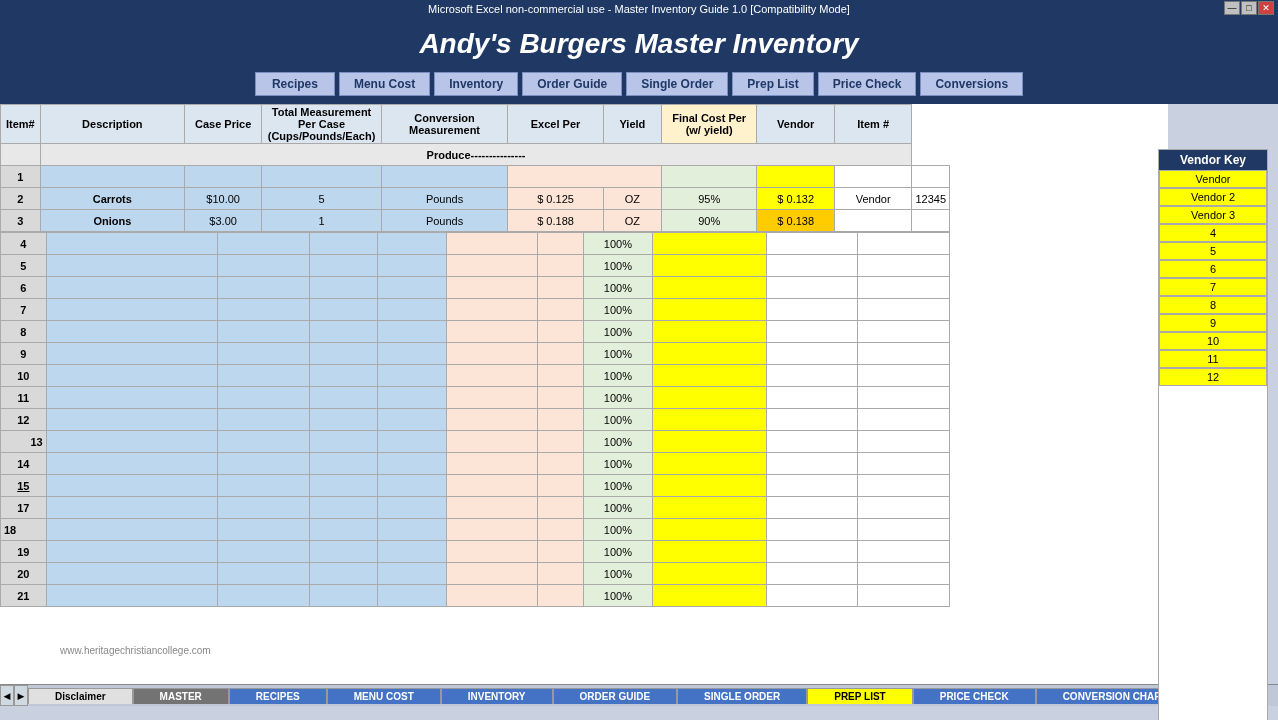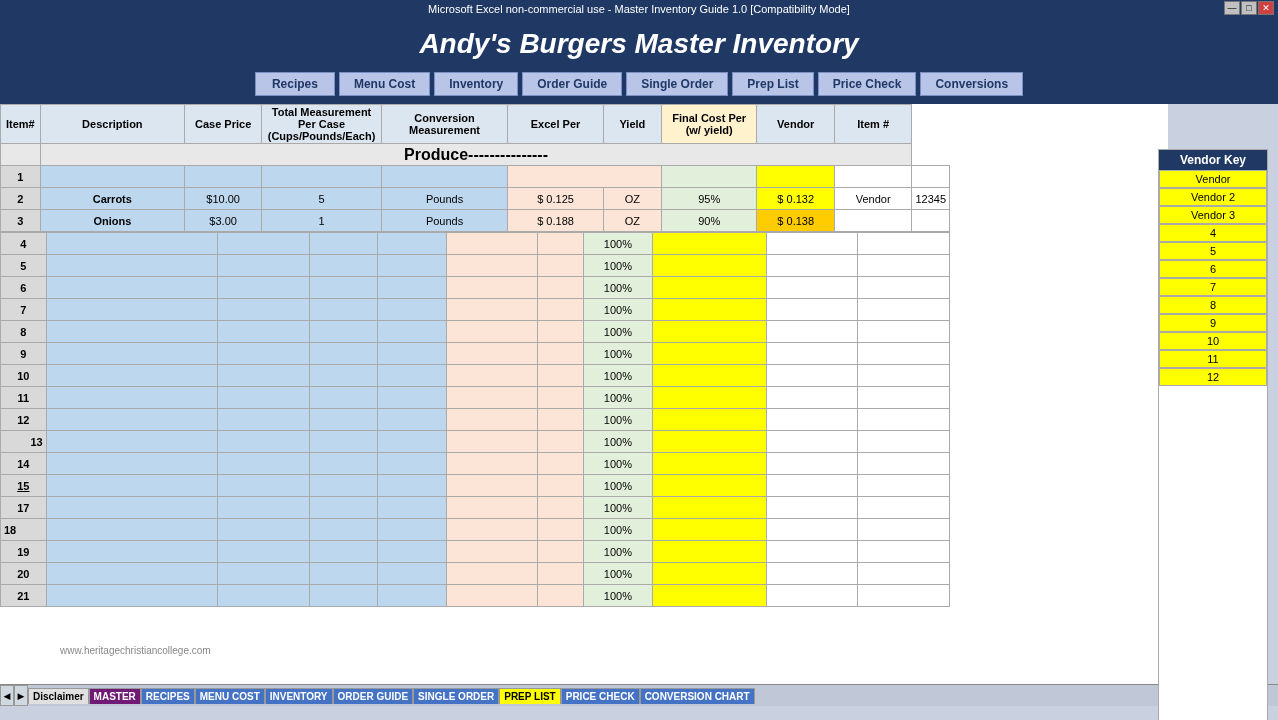--- a/index.html
+++ b/index.html
@@ -88,48 +88,48 @@
     
     .row-num { background: #d9d9d9; font-weight: bold; }
     .cell-blue { background: #bdd7ee; }
     .cell-green { background: #e2efda; }
     .cell-orange { background: #fce4d6; }
     .cell-yellow { background: #ffff00; }
     .cell-white { background: white; }
 
     
     .row-category td { background: #e8e8e8; }
-    .category-label { font-weight: bold; font-size: 16px; text-align: left; padding-left: 4px; }
+    .category-label { font-weight: bold; font-size: 11px; text-align: left; padding-left: 4px; }
 
     
     #sheet-tabs {
       background: #c0c8d8;
       display: flex;
       align-items: center;
       height: 22px;
       overflow: hidden;
       border-top: 1px solid #888;
     }
     .sheet-nav { 
       width: 14px; height: 100%; 
       display: flex; align-items: center; justify-content: center;
       background: #d0d8e0; border: 1px solid #999; font-size: 9px; cursor: pointer;
     }
     .sheet-tab {
-      padding: 2px 4px;
+      padding: 2px 26px;
       font-size: 10px;
       font-weight: bold;
       border: 1px solid #999;
       border-bottom: none;
       cursor: pointer;
       height: 100%;
       display: flex; align-items: center;
       white-space: nowrap;
     }
-    .sheet-tab.blue { background: #701a75; color: white; }
+    .sheet-tab.blue { background: #737373; color: white; }
     .sheet-tab.yellow { background: #ffff00; color: black; }
 
     
     #vendor-key {
       position: absolute;
       top: 45px;
       right: 10px;
       width: 100px;
       background: white;
       border: 1px solid #aaa;

